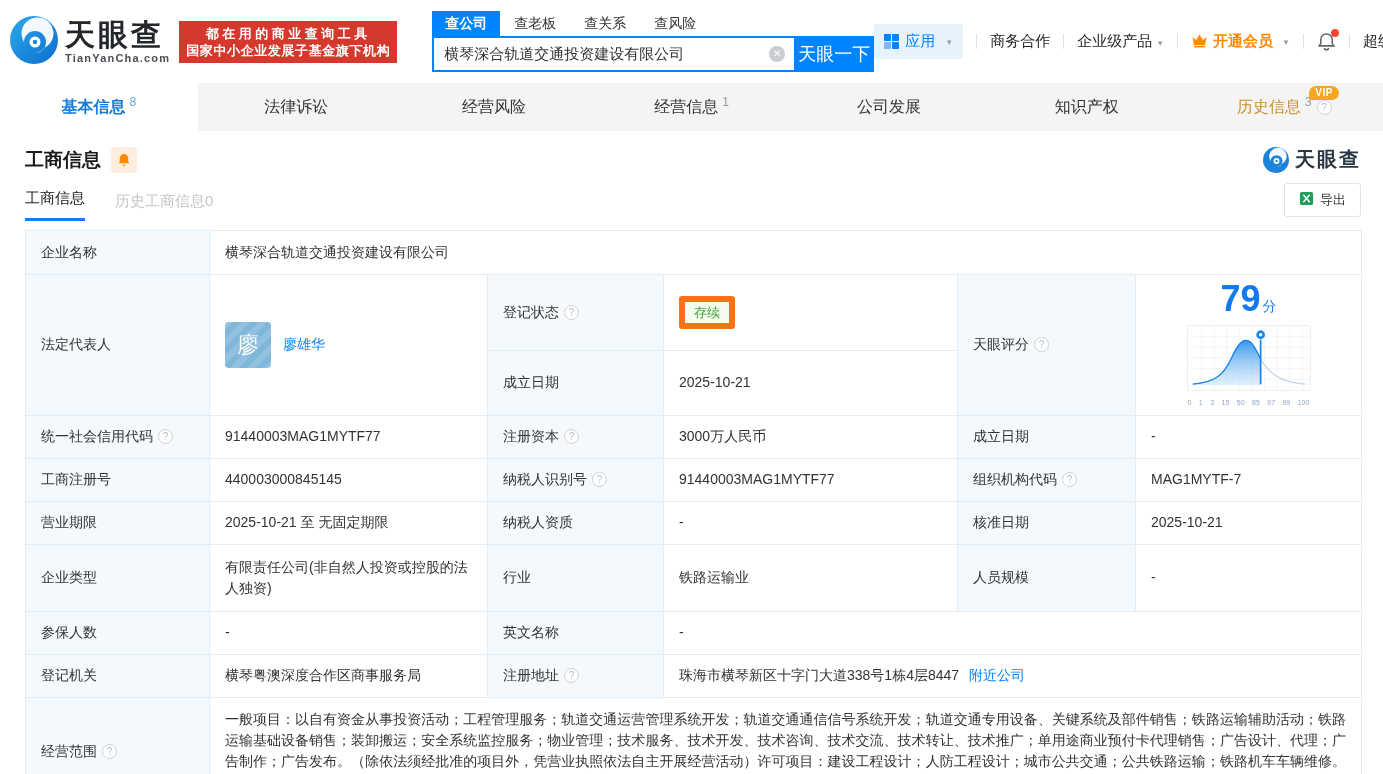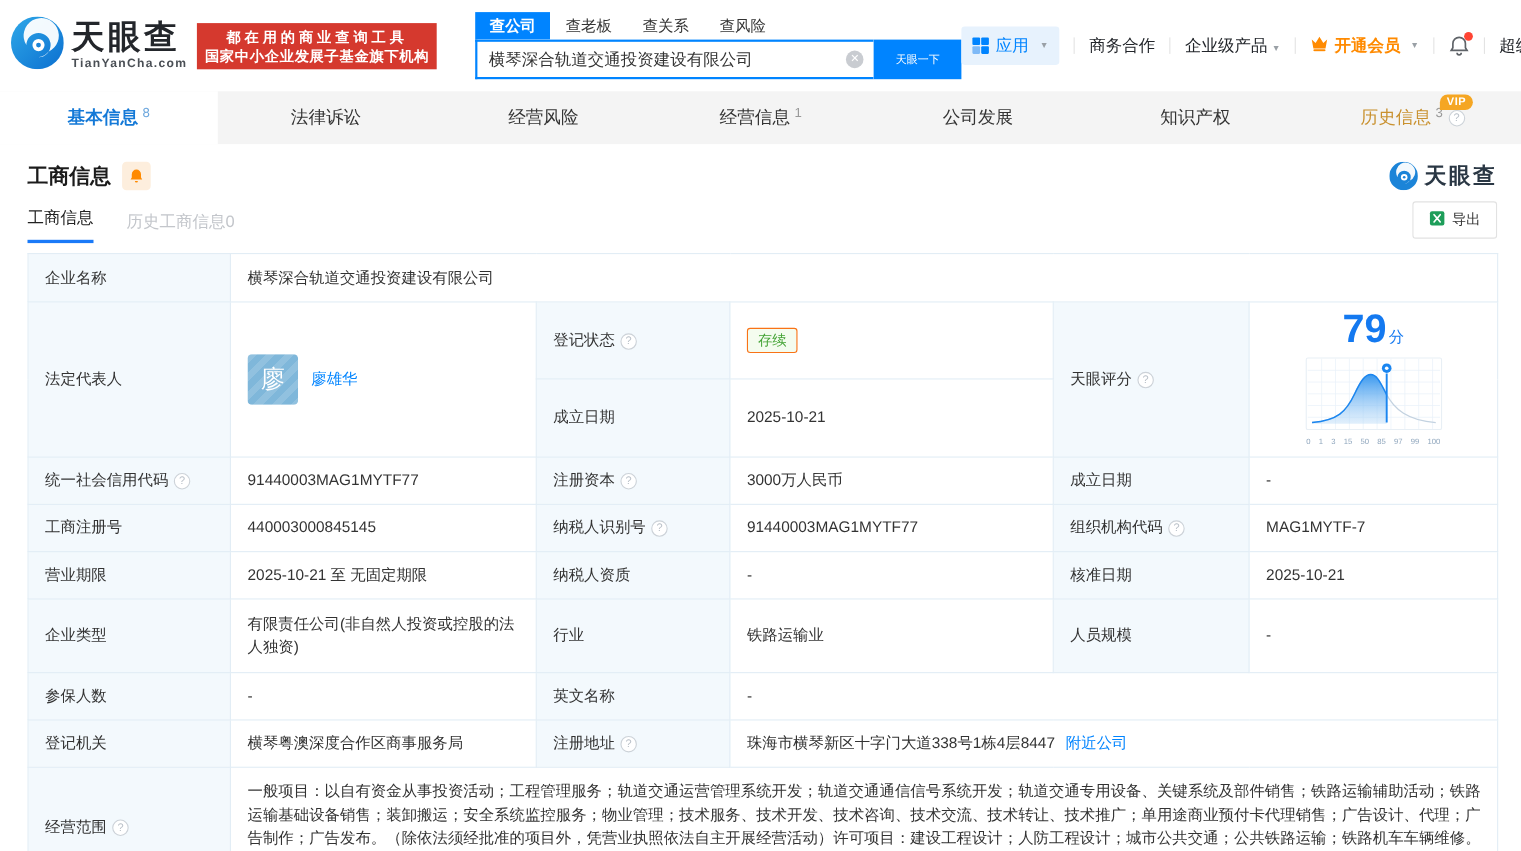--- a/index.html
+++ b/index.html
@@ -20,21 +20,21 @@
   .search-tabs { display:flex; align-items:center; height:25px; }
   .search-tab { font-size:14px; color:#333; padding:0 14px; height:25px; line-height:25px; cursor:pointer; }
   .search-tab.active { background:#0084ff; color:#fff; font-weight:bold; padding:0 13px; }
   .search-row { display:flex; height:36px; }
   .search-box { position:relative; flex:1; }
   .search-input { width:100%; height:36px; border:2px solid #0084ff; border-right:none; padding:0 32px 0 10px;
     font-size:15px; color:#333; outline:none; font-family:inherit; }
   .clear-ic { position:absolute; right:9px; top:10px; width:16px; height:16px; border-radius:50%;
     background:#c9ccd1; color:#fff; font-size:10px; line-height:16px; text-align:center; cursor:pointer; }
   .clear-ic::before { content:"✕"; }
-  .search-btn { width:80px; background:#0084ff; color:#fff; border:none; font-size:10px; cursor:pointer; font-family:inherit; }
+  .search-btn { width:80px; background:#0084ff; color:#fff; border:none; font-size:18px; cursor:pointer; font-family:inherit; }
 
   .top-nav { margin-left:auto; display:flex; align-items:center; gap:13px; font-size:15px; color:#23262b; white-space:nowrap; }
   .caret { display:inline-block; margin-left:4px; color:#9aa0a6; font-size:10px; }
   .caret::before { content:"▼"; font-size:8px; }
   .apps-chip { display:flex; align-items:center; gap:6px; background:#e7f2fd; color:#0084ff; padding:8px 10px;
     border-radius:3px; cursor:pointer; }
   .grid-ic { width:15px; height:15px; display:grid; grid-template-columns:7px 7px; grid-template-rows:7px 7px; gap:1px; }
   .grid-ic i { background:#0084ff; border-radius:1px; }
   .grid-ic i.lite { background:#7db9f7; }
   .nav-sep { width:1px; height:15px; background:#e3e3e3; }
@@ -75,21 +75,21 @@
   .export-btn { position:absolute; right:0; top:-6px; display:flex; align-items:center; gap:6px;
     border:1px solid #e2e2e2; border-radius:3px; background:#fff; padding:7px 14px; font-size:13px;
     color:#333; cursor:pointer; font-family:inherit; }
 
   
   table.biz { width:1336px; margin-top:9px; border-collapse:collapse; table-layout:fixed; font-size:14px; }
   table.biz td { border:1px solid #e2edf5; padding:8px 15px; vertical-align:middle; color:#333;
     word-break:break-all; line-height:1.5; }
   td.lbl { background:#f3f9fd; color:#3c3c3c; }
   .blue-link { color:#0084ff; cursor:pointer; text-decoration:none; }
-  .badge-green { display:inline-block; border:1px solid #f97316; background:#f4fcef; color:#44a335;
+  .badge-green { display:inline-block; border:6px solid #f97316; background:#f4fcef; color:#44a335;
     font-size:13px; padding:1px 9px; border-radius:3px; }
   .avatar-cell { display:flex; align-items:center; gap:12px; }
   .avatar { width:46px; height:46px; border-radius:4px; background:#7fb7da; color:#fff; font-size:22px;
     display:flex; align-items:center; justify-content:center; flex:0 0 auto; cursor:pointer;
     background-image:repeating-linear-gradient(135deg, rgba(255,255,255,.14) 0 6px, rgba(255,255,255,0) 6px 12px); }
   .score-cell { display:flex; align-items:center; gap:8px;flex-direction:column; }
   .score-num { font-size:36px; font-weight:bold; color:#1479f0; line-height:1; }
   .score-unit { font-size:14px; color:#1479f0; margin-left:2px; }
   .score-chart { width:124px; }
   .score-axis { display:flex; justify-content:space-between; font-size:7px; color:#8fa6bd; padding:0 1px; margin-top:1px; }

